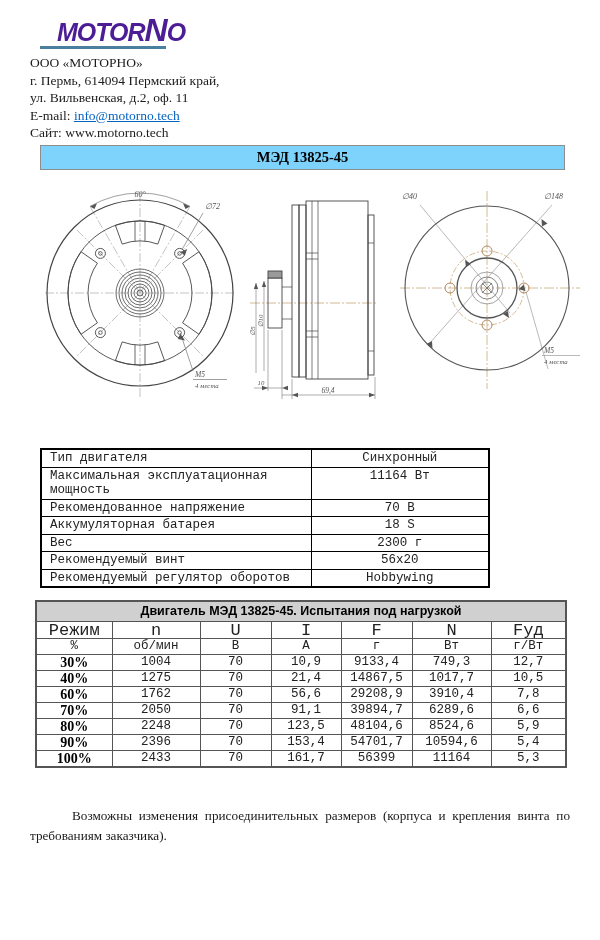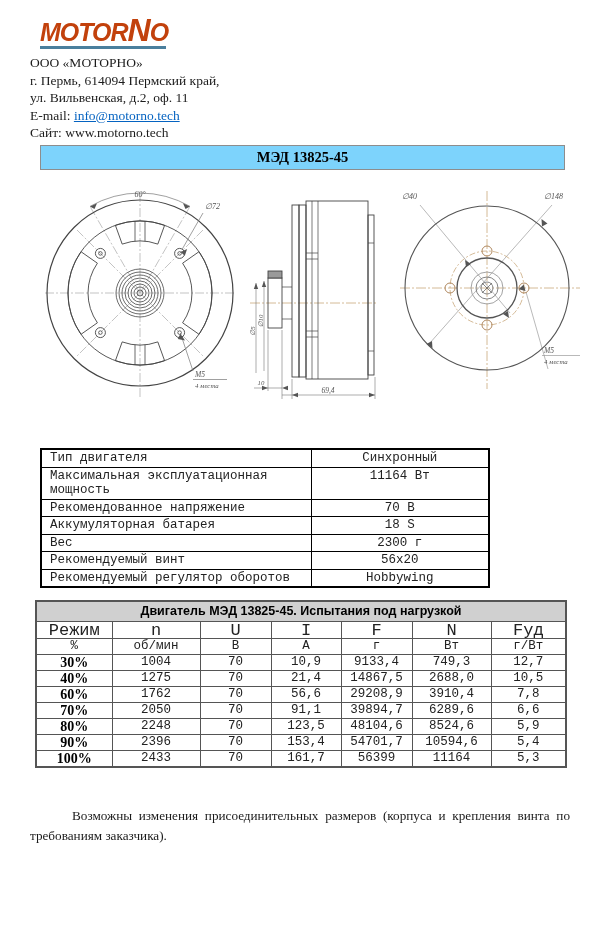--- a/index.html
+++ b/index.html
@@ -1,22 +1,22 @@
 <!DOCTYPE html>
 <html><head>
 <meta charset="utf-8">
 <style>
   * { margin:0; padding:0; box-sizing:border-box; }
   html,body { background:#fff; }
   .page{ position:relative; width:600px; height:940px; background:#ffffff;
          font-family:"Liberation Serif", serif; color:#1a1a1a; overflow:hidden; }
 
   
-  .logo{ position:absolute; left:40px; top:12px; font-family:"Liberation Sans", sans-serif;
-         font-weight:bold; font-style:italic; font-size:25px; letter-spacing:-1px; color:#c2410c; }
+  .logo{ position:absolute; left:57px; top:12px; font-family:"Liberation Sans", sans-serif;
+         font-weight:bold; font-style:italic; font-size:25px; letter-spacing:-1px; color:#4c1d95; }
   .logo .bigN{ font-size:32px; }
   .logo-rule{ position:absolute; left:40px; top:46px; width:126px; height:3px; background:#4a7f9d; }
   .company{ position:absolute; left:30px; top:54px; font-size:13.5px; line-height:1.3; color:#1c1c1c; }
   .company .link{ color:#0563c1; text-decoration:underline; cursor:pointer; }
 
   
   .title-bar{ position:absolute; left:40px; top:145px; width:525px; height:25px;
               background:#7dd3fc; border:1px solid #8d8d8d; text-align:center;
               font-weight:bold; font-size:14.5px; line-height:23px; color:#000; }
 
@@ -280,21 +280,21 @@
           <td>9133,4</td>
           <td>749,3</td>
           <td>12,7</td>
         </tr>
       <tr>
           <td class="mode">40%</td>
           <td>1275</td>
           <td>70</td>
           <td>21,4</td>
           <td>14867,5</td>
-          <td>2688,0</td>
+          <td>1017,7</td>
           <td>10,5</td>
         </tr>
       <tr>
           <td class="mode">60%</td>
           <td>1762</td>
           <td>70</td>
           <td>56,6</td>
           <td>29208,9</td>
           <td>3910,4</td>
           <td>7,8</td>

